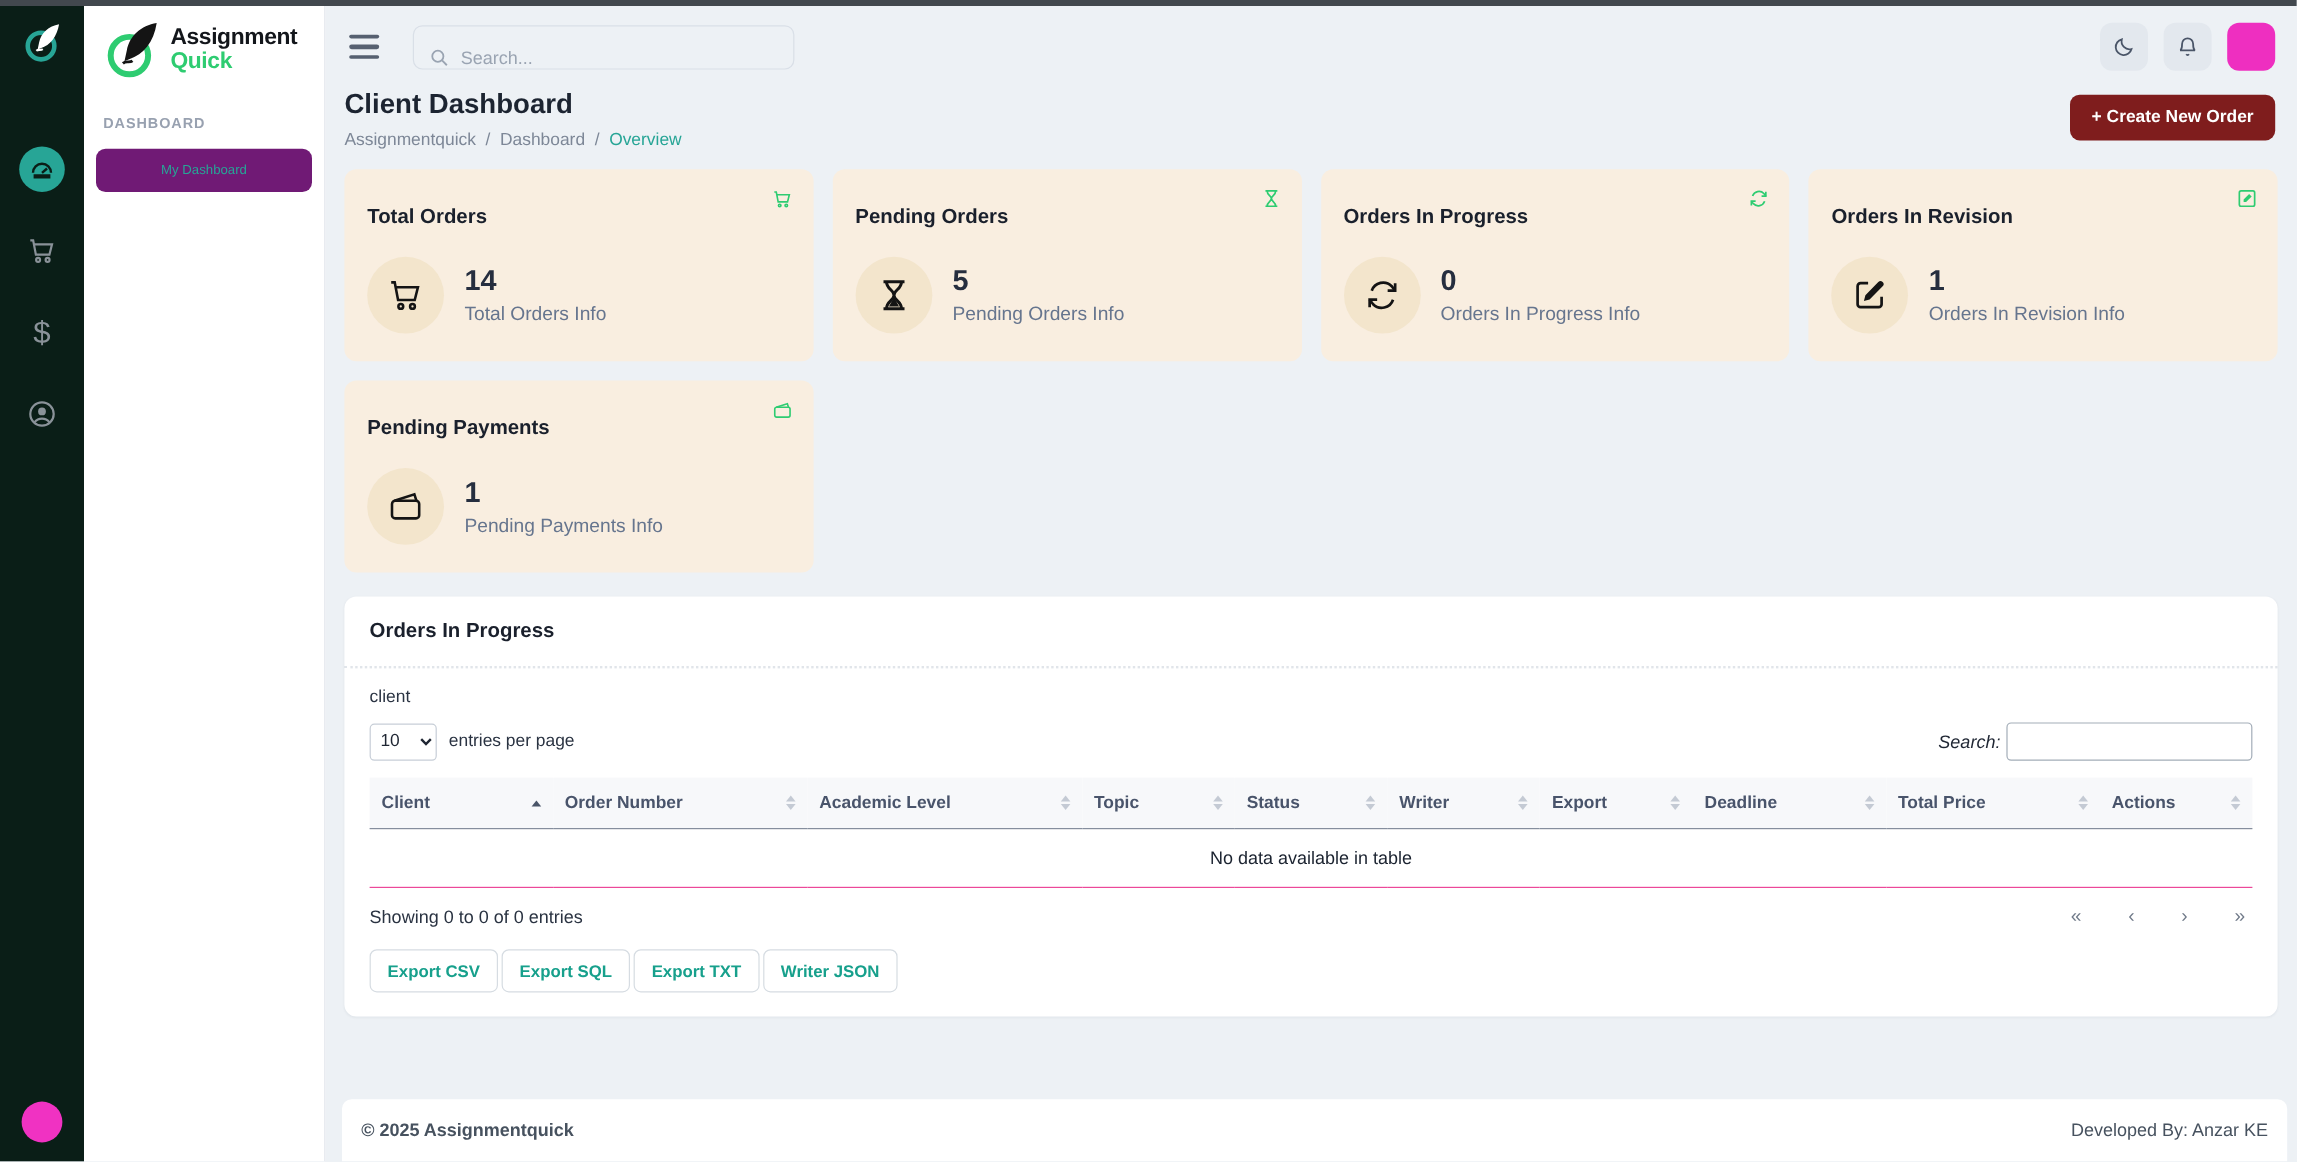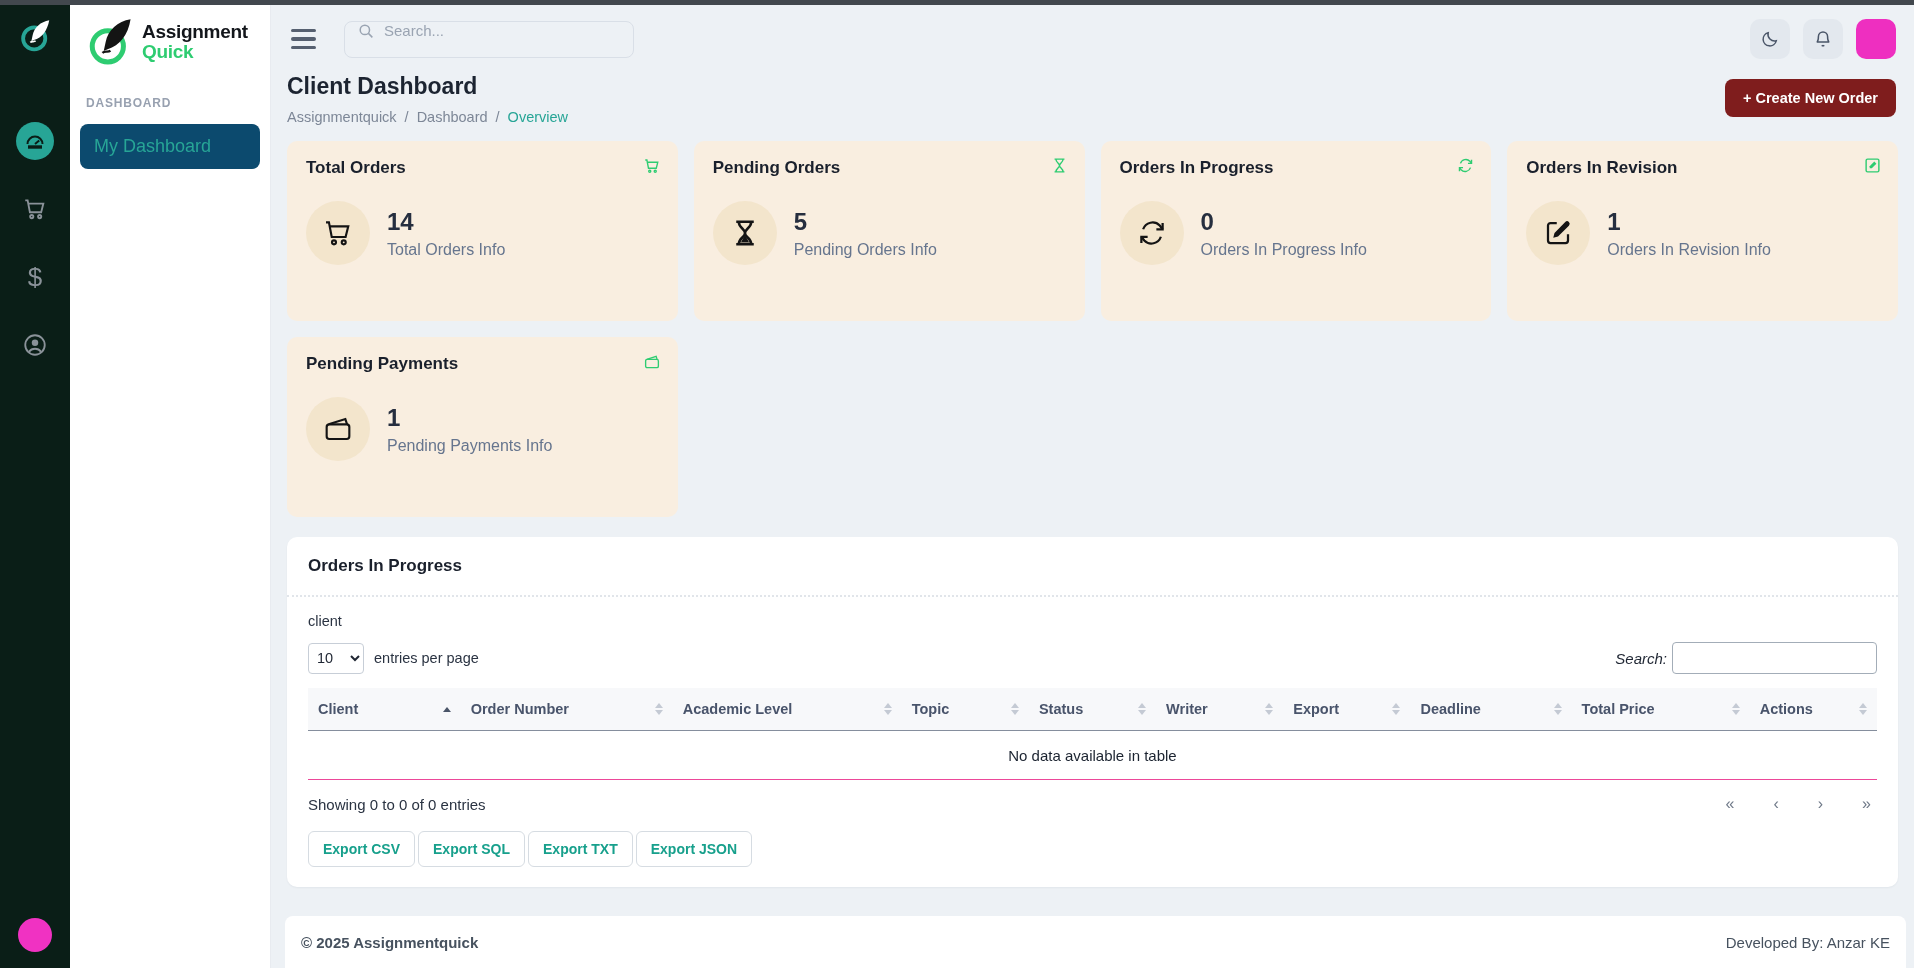--- a/index.html
+++ b/index.html
@@ -30,32 +30,32 @@
     position:absolute; left:70px; top:0; width:201px; height:100%;
     background:#ffffff; border-right:1px solid #e8ebf0; z-index:9; padding-top:10px;
   }
   .sb-logo { display:flex; align-items:center; gap:6px; padding:6px 10px 10px 14px; cursor:pointer; }
   .brand-text { line-height:1.05; font-weight:800; font-size:19px; letter-spacing:-0.3px; }
   .brand-line1 { color:#13161b; }
   .brand-line2 { color:#2ecc71; }
   .sb-section { padding:18px 16px 10px; font-size:12px; font-weight:700; letter-spacing:0.8px; color:#98a1b0; }
   .sb-item {
     margin:4px 10px; padding:12px 14px; border-radius:8px;
-    background:#0c4a6e; color:#27a596; font-size:18px; cursor:pointer;
+    background:#701a75; color:#27a596; font-size:11px; cursor:pointer;text-align:center;
   }
 
   
   .main { position:absolute; left:271px; top:5px; right:0; bottom:0; }
 
   .hdr { display:flex; align-items:center; padding:14px 18px 0 16px; }
   .hamburger { display:flex; flex-direction:column; gap:5px; cursor:pointer; padding:4px; }
   .hamburger i { display:block; width:25px; height:3.5px; background:#566070; border-radius:2px; }
   .hdr-search {
-    margin-left:24px; width:290px; height:37px; border:1px solid #d9dfe7; border-radius:8px;
-    display:flex; align-items:flex-start; gap:9px; padding:0 12px; color:#9aa4b2;
+    margin-left:24px; width:318px; height:37px; border:1px solid #d9dfe7; border-radius:8px;
+    display:flex; align-items:flex-end; gap:9px; padding:0 12px; color:#9aa4b2;
   }
   .hdr-search input {
     border:none; outline:none; background:transparent; font-size:15px; width:100%;
     font-family:"Liberation Sans",sans-serif; color:#3a4352;
   }
   .hdr-search input::placeholder { color:#9aa4b2; }
   .hdr-right { margin-left:auto; display:flex; align-items:center; gap:13px; }
   .icon-btn {
     width:40px; height:40px; border-radius:10px; background:#e3e8ee; color:#4a5568;
     display:flex; align-items:center; justify-content:center; cursor:pointer; border:none;
@@ -69,21 +69,21 @@
   .crumb-active { color:#27a596; }
   .create-btn {
     margin-left:auto; margin-top:6px; background:#7f1d1d; color:#fff; border:none; cursor:pointer;
     font-size:14.5px; font-weight:600; padding:11px 18px; border-radius:8px;
     font-family:"Liberation Sans",sans-serif;
   }
 
   
   .cards { display:grid; grid-template-columns:repeat(4,1fr); gap:16px; padding:16px; }
   .cards.second { padding-top:0; }
-  .stat-card { background:#f9eee0; border-radius:10px; height:180px; padding:17px 19px; position:relative; }
+  .stat-card { background:#f9eee0; border-radius:10px; height:160px; padding:30px 19px; position:relative; }
   .stat-title { font-size:17px; font-weight:600; color:#1a202c; }
   .stat-mini { position:absolute; top:16px; right:17px; color:#2ecc71; }
   .stat-body { display:flex; align-items:center; gap:17px; margin-top:23px; }
   .stat-circle {
     width:64px; height:64px; border-radius:50%; background:#f3e5cc;
     display:flex; align-items:center; justify-content:center; color:#141414;
   }
   .stat-value { font-size:24px; font-weight:700; color:#262e3f; }
   .stat-info { font-size:16px; color:#66758e; margin-top:5px; }
 
@@ -516,21 +516,21 @@
         <span>‹</span>
         <span>›</span>
         <span>»</span>
       </div>
     </div>
 
     <div class="exports">
       <button class="exp-btn">Export CSV</button>
       <button class="exp-btn">Export SQL</button>
       <button class="exp-btn">Export TXT</button>
-      <button class="exp-btn">Export JSON</button>
+      <button class="exp-btn">Writer JSON</button>
     </div>
   </section>
 
   <footer class="footer">
     <span class="foot-left">© 2025 Assignmentquick</span>
     <span class="foot-right">Developed By: Anzar KE</span>
   </footer>
 
 </main>
 

